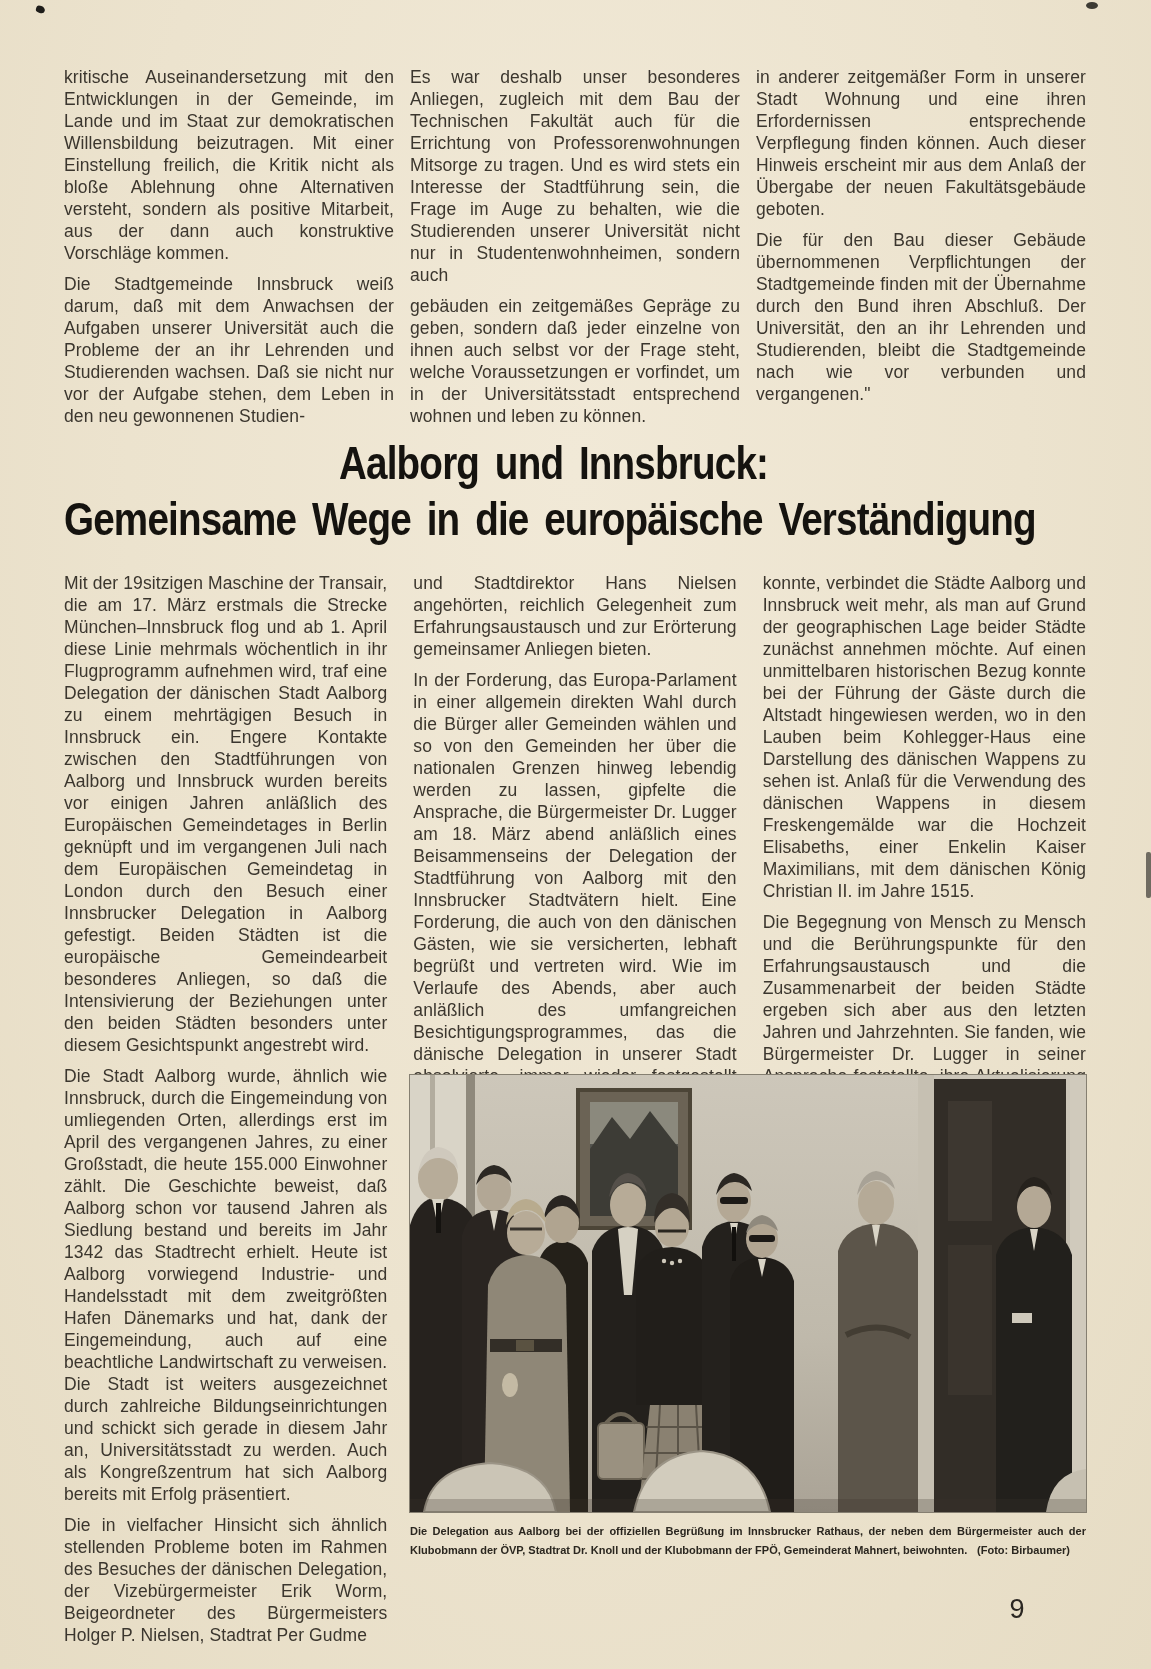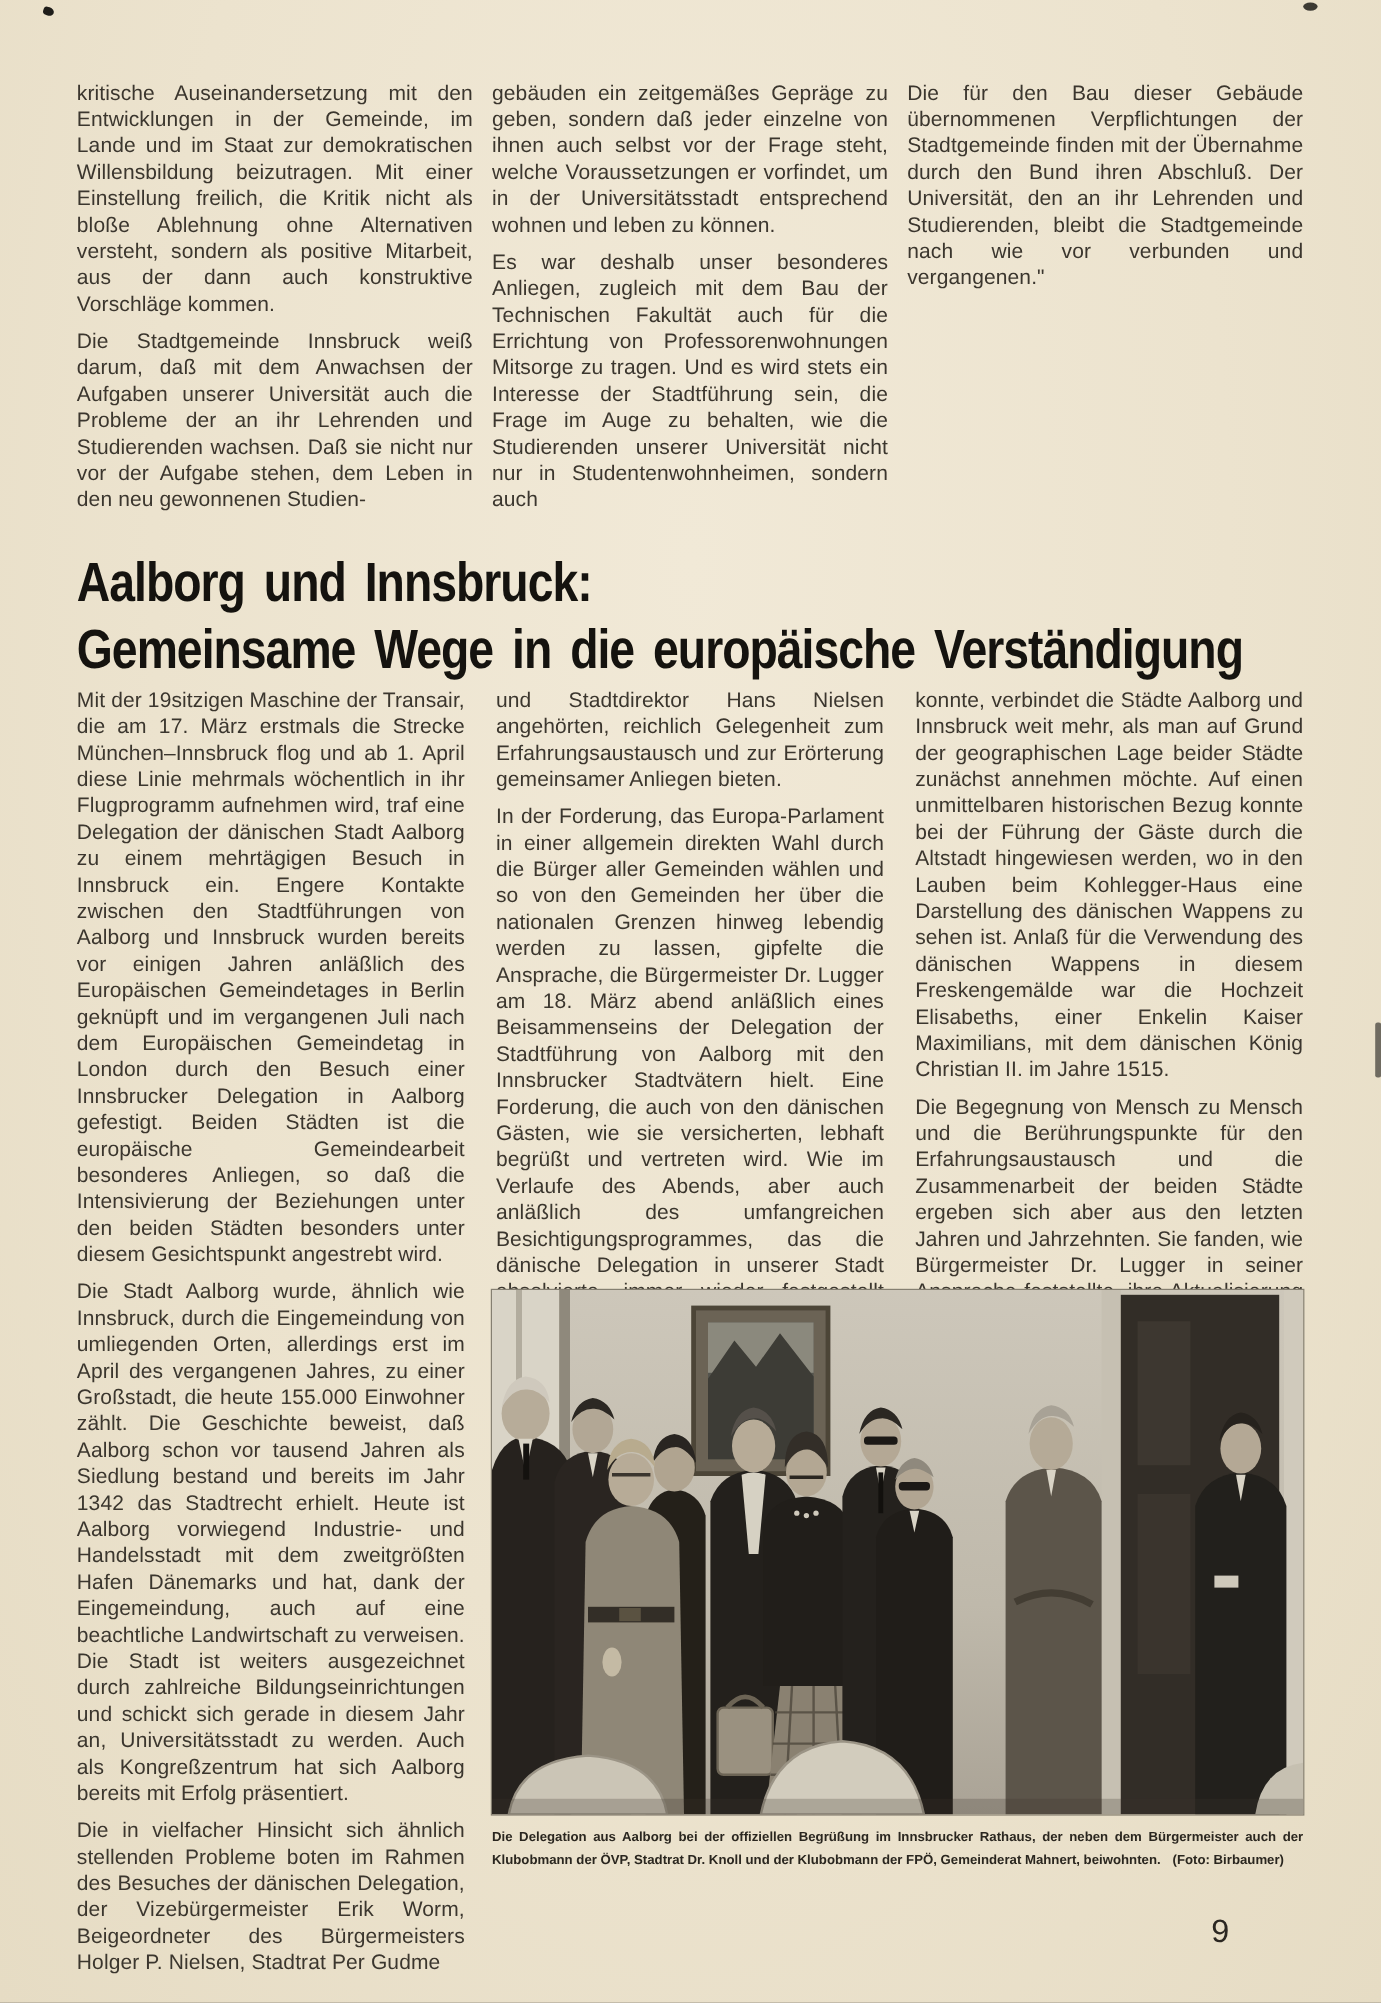--- a/index.html
+++ b/index.html
@@ -16,21 +16,21 @@
   .intro{top:66px;}
   .article{top:572px;gap:26px;}
   .col{width:330px;}
   .col p{
     margin:0 0 9px 0;
     font-size:17.5px;line-height:22px;
     text-align:justify;
     letter-spacing:0.1px;
     color:#3b362e;
   }
-  .headline{position:absolute;left:64px;top:462px;width:1060px;color:#15130f;}
+  .headline{position:absolute;left:64px;top:440px;width:1060px;color:#15130f;text-align:center;}
   .hl{
     display:inline-block;
     font-weight:700;
     font-size:46px;
     line-height:1;
     letter-spacing:-1px;
     word-spacing:7px;
     white-space:nowrap;
     transform:scaleX(0.84);
     transform-origin:0 0;
@@ -60,24 +60,25 @@
 <body>
 
 <div class="page">
 
   <section class="cols intro">
     <div class="col">
       <p>kritische Auseinandersetzung mit den Entwicklungen in der Gemeinde, im Lande und im Staat zur demokratischen Willensbildung beizutragen. Mit einer Einstellung freilich, die Kritik nicht als bloße Ablehnung ohne Alternativen versteht, sondern als positive Mitarbeit, aus der dann auch konstruktive Vorschläge kommen.</p>
       <p>Die Stadtgemeinde Innsbruck weiß darum, daß mit dem Anwachsen der Aufgaben unserer Universität auch die Probleme der an ihr Lehrenden und Studierenden wachsen. Daß sie nicht nur vor der Aufgabe stehen, dem Leben in den neu gewonnenen Studien-</p>
     </div>
     <div class="col">
+      <p>Es war deshalb unser besonderes Anliegen, zugleich mit dem Bau der Technischen Fakultät auch für die Errichtung von Professorenwohnungen Mitsorge zu tragen. Und es wird stets ein Interesse der Stadtführung sein, die Frage im Auge zu behalten, wie die Studierenden unserer Universität nicht nur in Studentenwohnheimen, sondern auch</p>
       <p>gebäuden ein zeitgemäßes Gepräge zu geben, sondern daß jeder einzelne von ihnen auch selbst vor der Frage steht, welche Voraussetzungen er vorfindet, um in der Universitätsstadt entsprechend wohnen und leben zu können.</p>
-      <p>Es war deshalb unser besonderes Anliegen, zugleich mit dem Bau der Technischen Fakultät auch für die Errichtung von Professorenwohnungen Mitsorge zu tragen. Und es wird stets ein Interesse der Stadtführung sein, die Frage im Auge zu behalten, wie die Studierenden unserer Universität nicht nur in Studentenwohnheimen, sondern auch</p>
-    </div>
-    <div class="col">
+    </div>
+    <div class="col">
+      <p>in anderer zeitgemäßer Form in unserer Stadt Wohnung und eine ihren Erfordernissen entsprechende Verpflegung finden können. Auch dieser Hinweis erscheint mir aus dem Anlaß der Übergabe der neuen Fakultätsgebäude geboten.</p>
       <p>Die für den Bau dieser Gebäude übernommenen Verpflichtungen der Stadtgemeinde finden mit der Übernahme durch den Bund ihren Abschluß. Der Universität, den an ihr Lehrenden und Studierenden, bleibt die Stadtgemeinde nach wie vor verbunden und vergangenen."</p>
     </div>
   </section>
 
   <header class="headline">
     <div><span class="hl">Aalborg und Innsbruck:</span></div>
     <div class="hl2wrap"><span class="hl">Gemeinsame Wege in die europäische Verständigung</span></div>
   </header>
 
   <section class="cols article">

